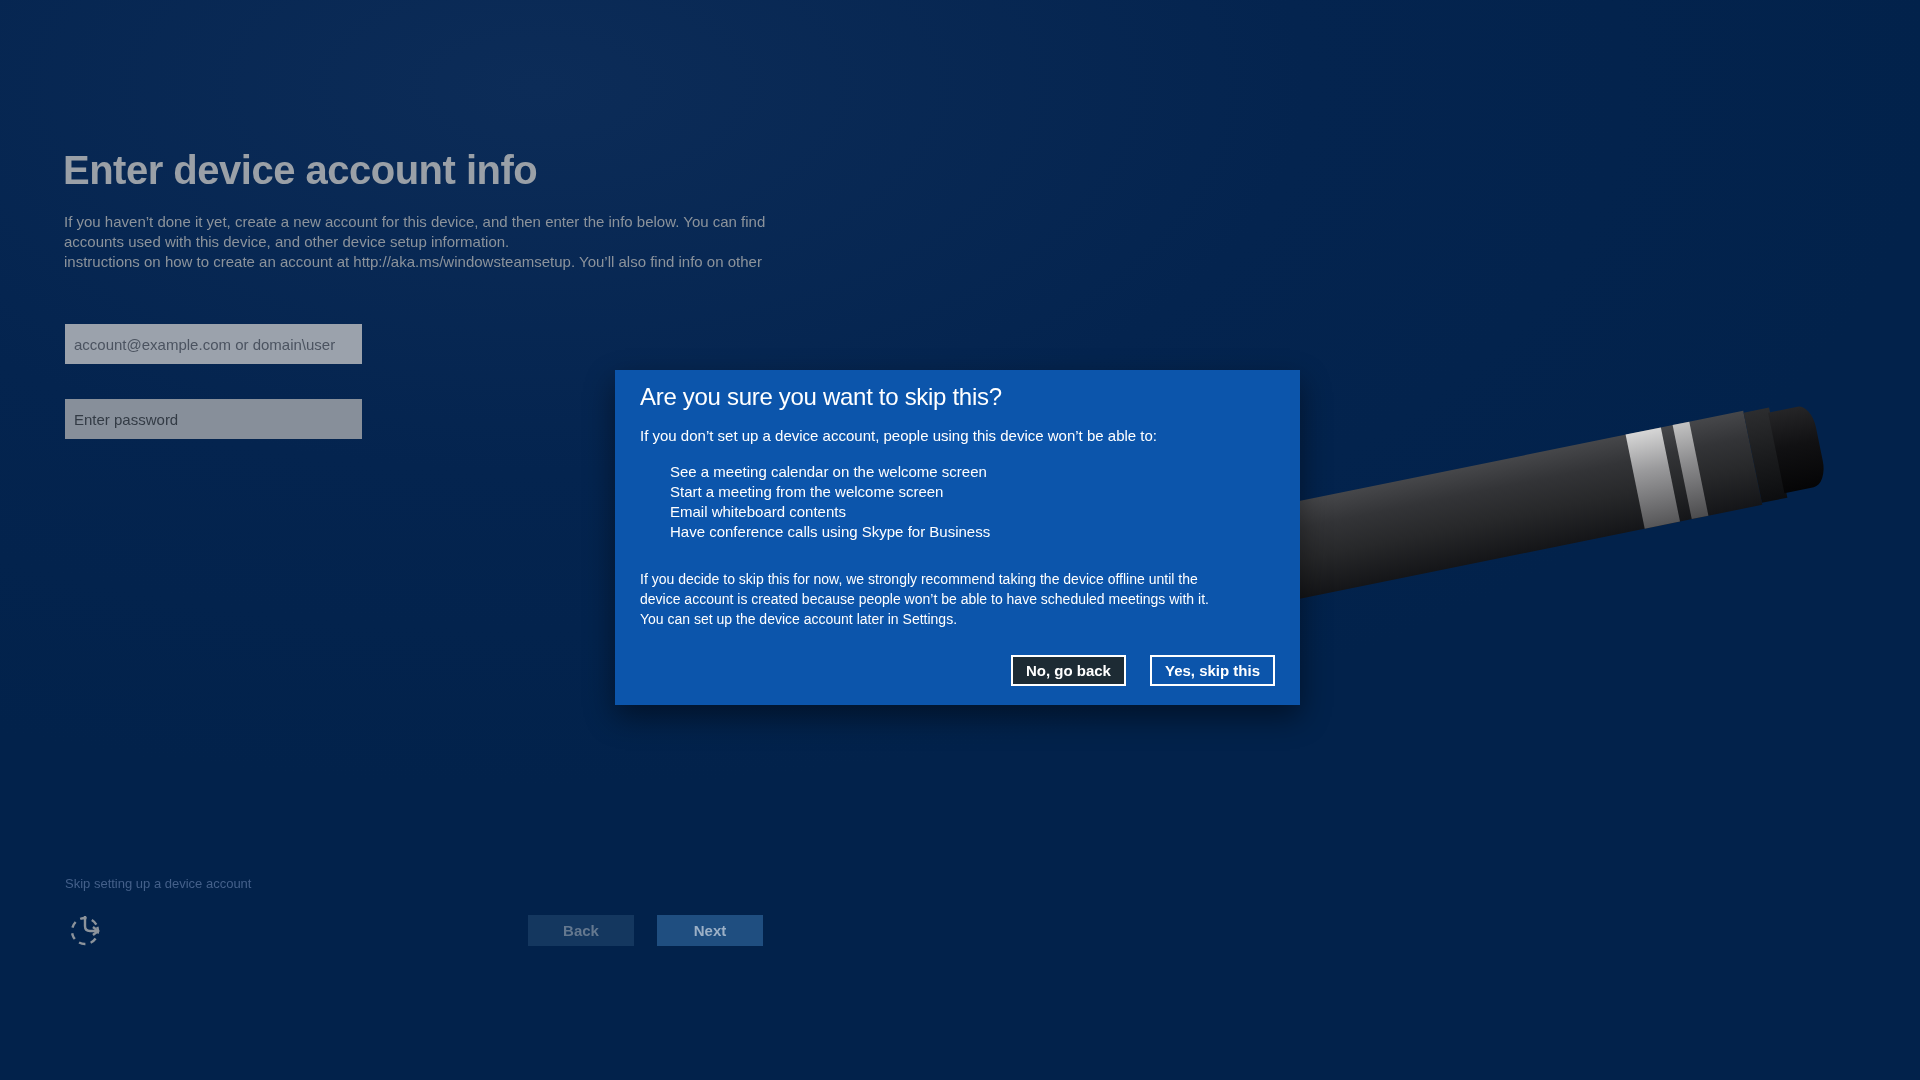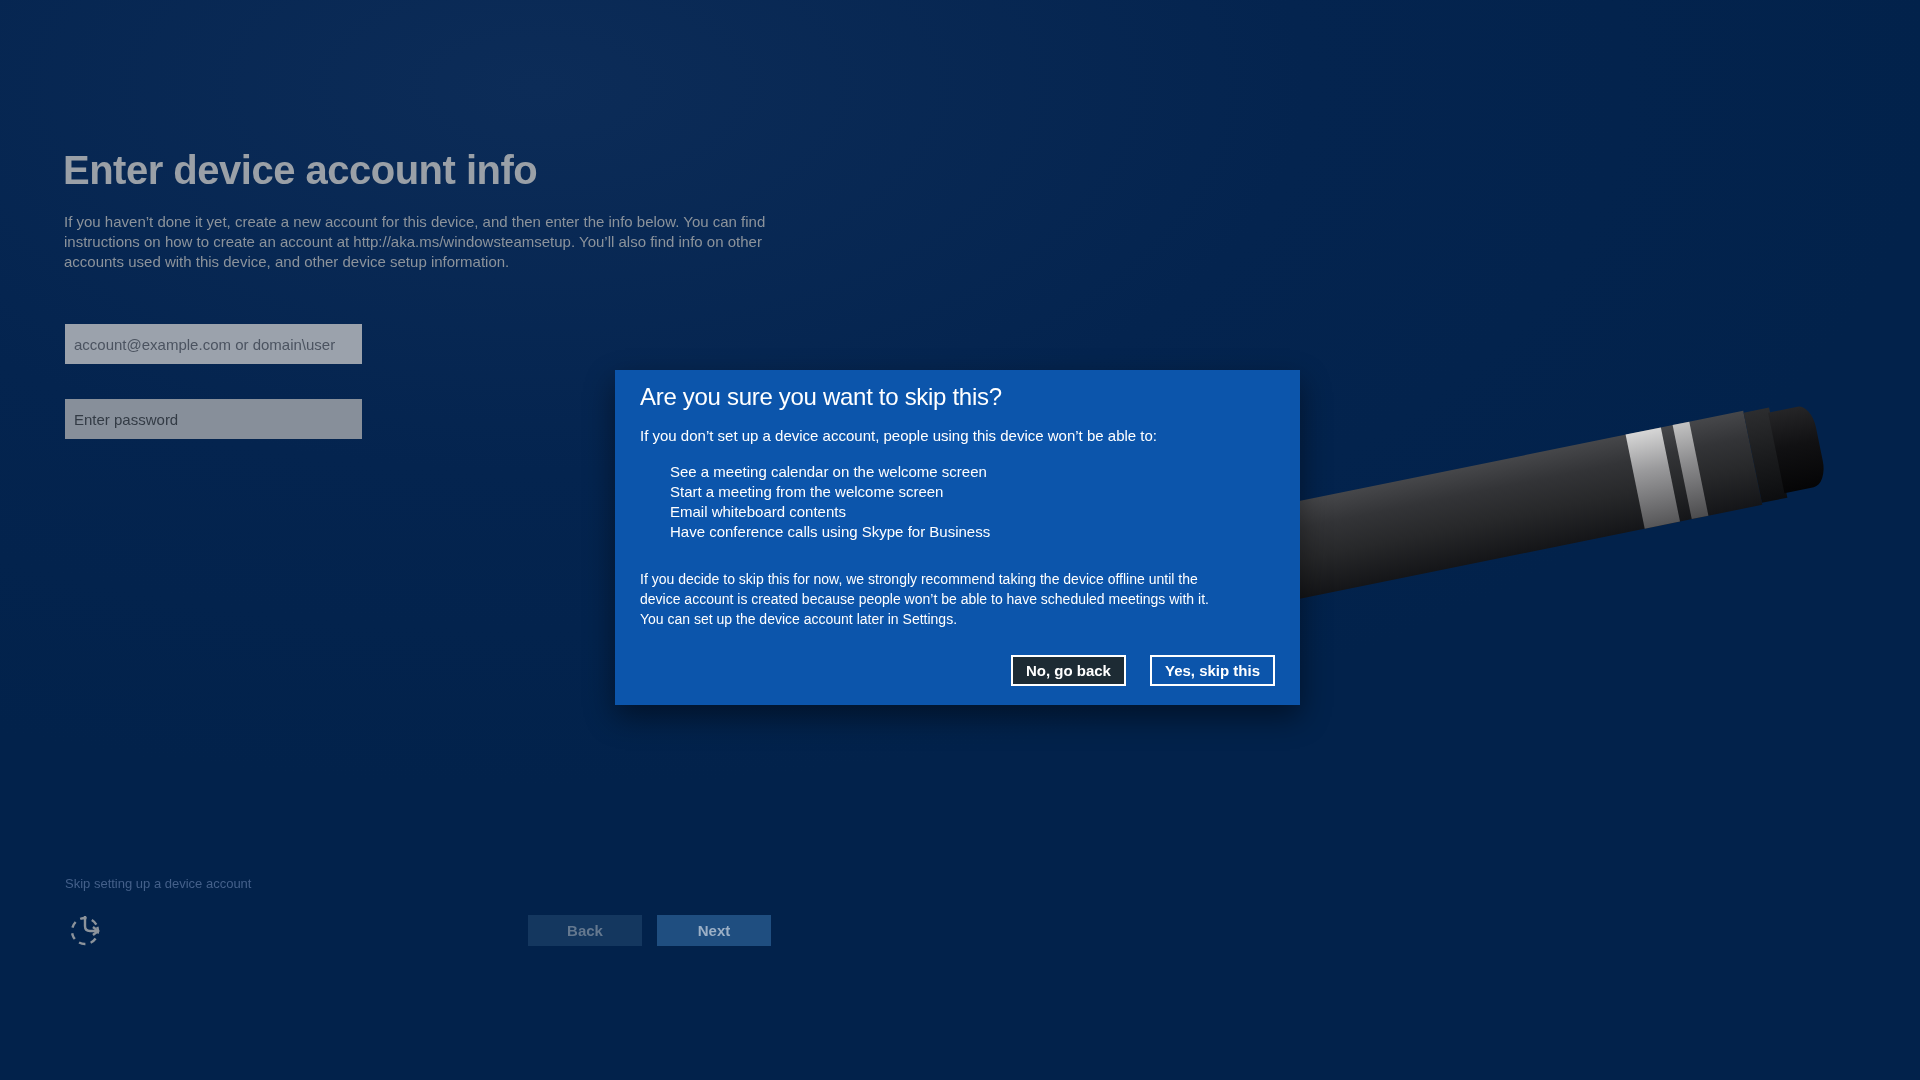--- a/index.html
+++ b/index.html
@@ -38,21 +38,21 @@
   .input-password::placeholder{color:#333b45;opacity:1;}
 
   .skip-link{
     position:absolute;left:65px;top:876px;
     font-size:13px;color:#44608a;cursor:pointer;
   }
   .corner-icon{
     position:absolute;left:66px;top:910px;width:40px;height:40px;cursor:pointer;
   }
   .nav-btn{
-    position:absolute;top:915px;width:114px;height:31px;
+    position:absolute;top:915px;width:106px;height:31px;
     border:none;font-family:"Liberation Sans", sans-serif;
     font-size:15px;font-weight:600;cursor:pointer;
   }
   .btn-back{left:528px;background:#14375f;color:#64788f;}
   .btn-next{left:657px;background:#1f4e80;color:#9cb0c6;}
 
   
   .pen{
     position:absolute;left:1265px;top:452px;width:560px;height:96px;
     transform:rotate(-11.5deg);
@@ -122,22 +122,22 @@
     <div class="pen-ring ring-wide"></div>
     <div class="pen-ring ring-narrow"></div>
     <div class="pen-collar"></div>
     <div class="pen-cap"></div>
   </div>
 
   <div class="page-title">Enter device account info</div>
 
   <div class="page-desc">
     <div>If you haven’t done it yet, create a new account for this device, and then enter the info below. You can find</div>
+    <div>accounts used with this device, and other device setup information.</div>
     <div>instructions on how to create an account at http://aka.ms/windowsteamsetup. You’ll also find info on other</div>
-    <div>accounts used with this device, and other device setup information.</div>
   </div>
 
   <input class="txt-input input-account" type="text" placeholder="account@example.com or domain\user" style="">
 
   <input class="txt-input input-password" type="text" placeholder="Enter password" style="">
 
   <div class="skip-link">Skip setting up a device account</div>
 
   <div class="corner-icon">
     <svg width="40" height="40" viewBox="0 0 40 40" fill="none">

